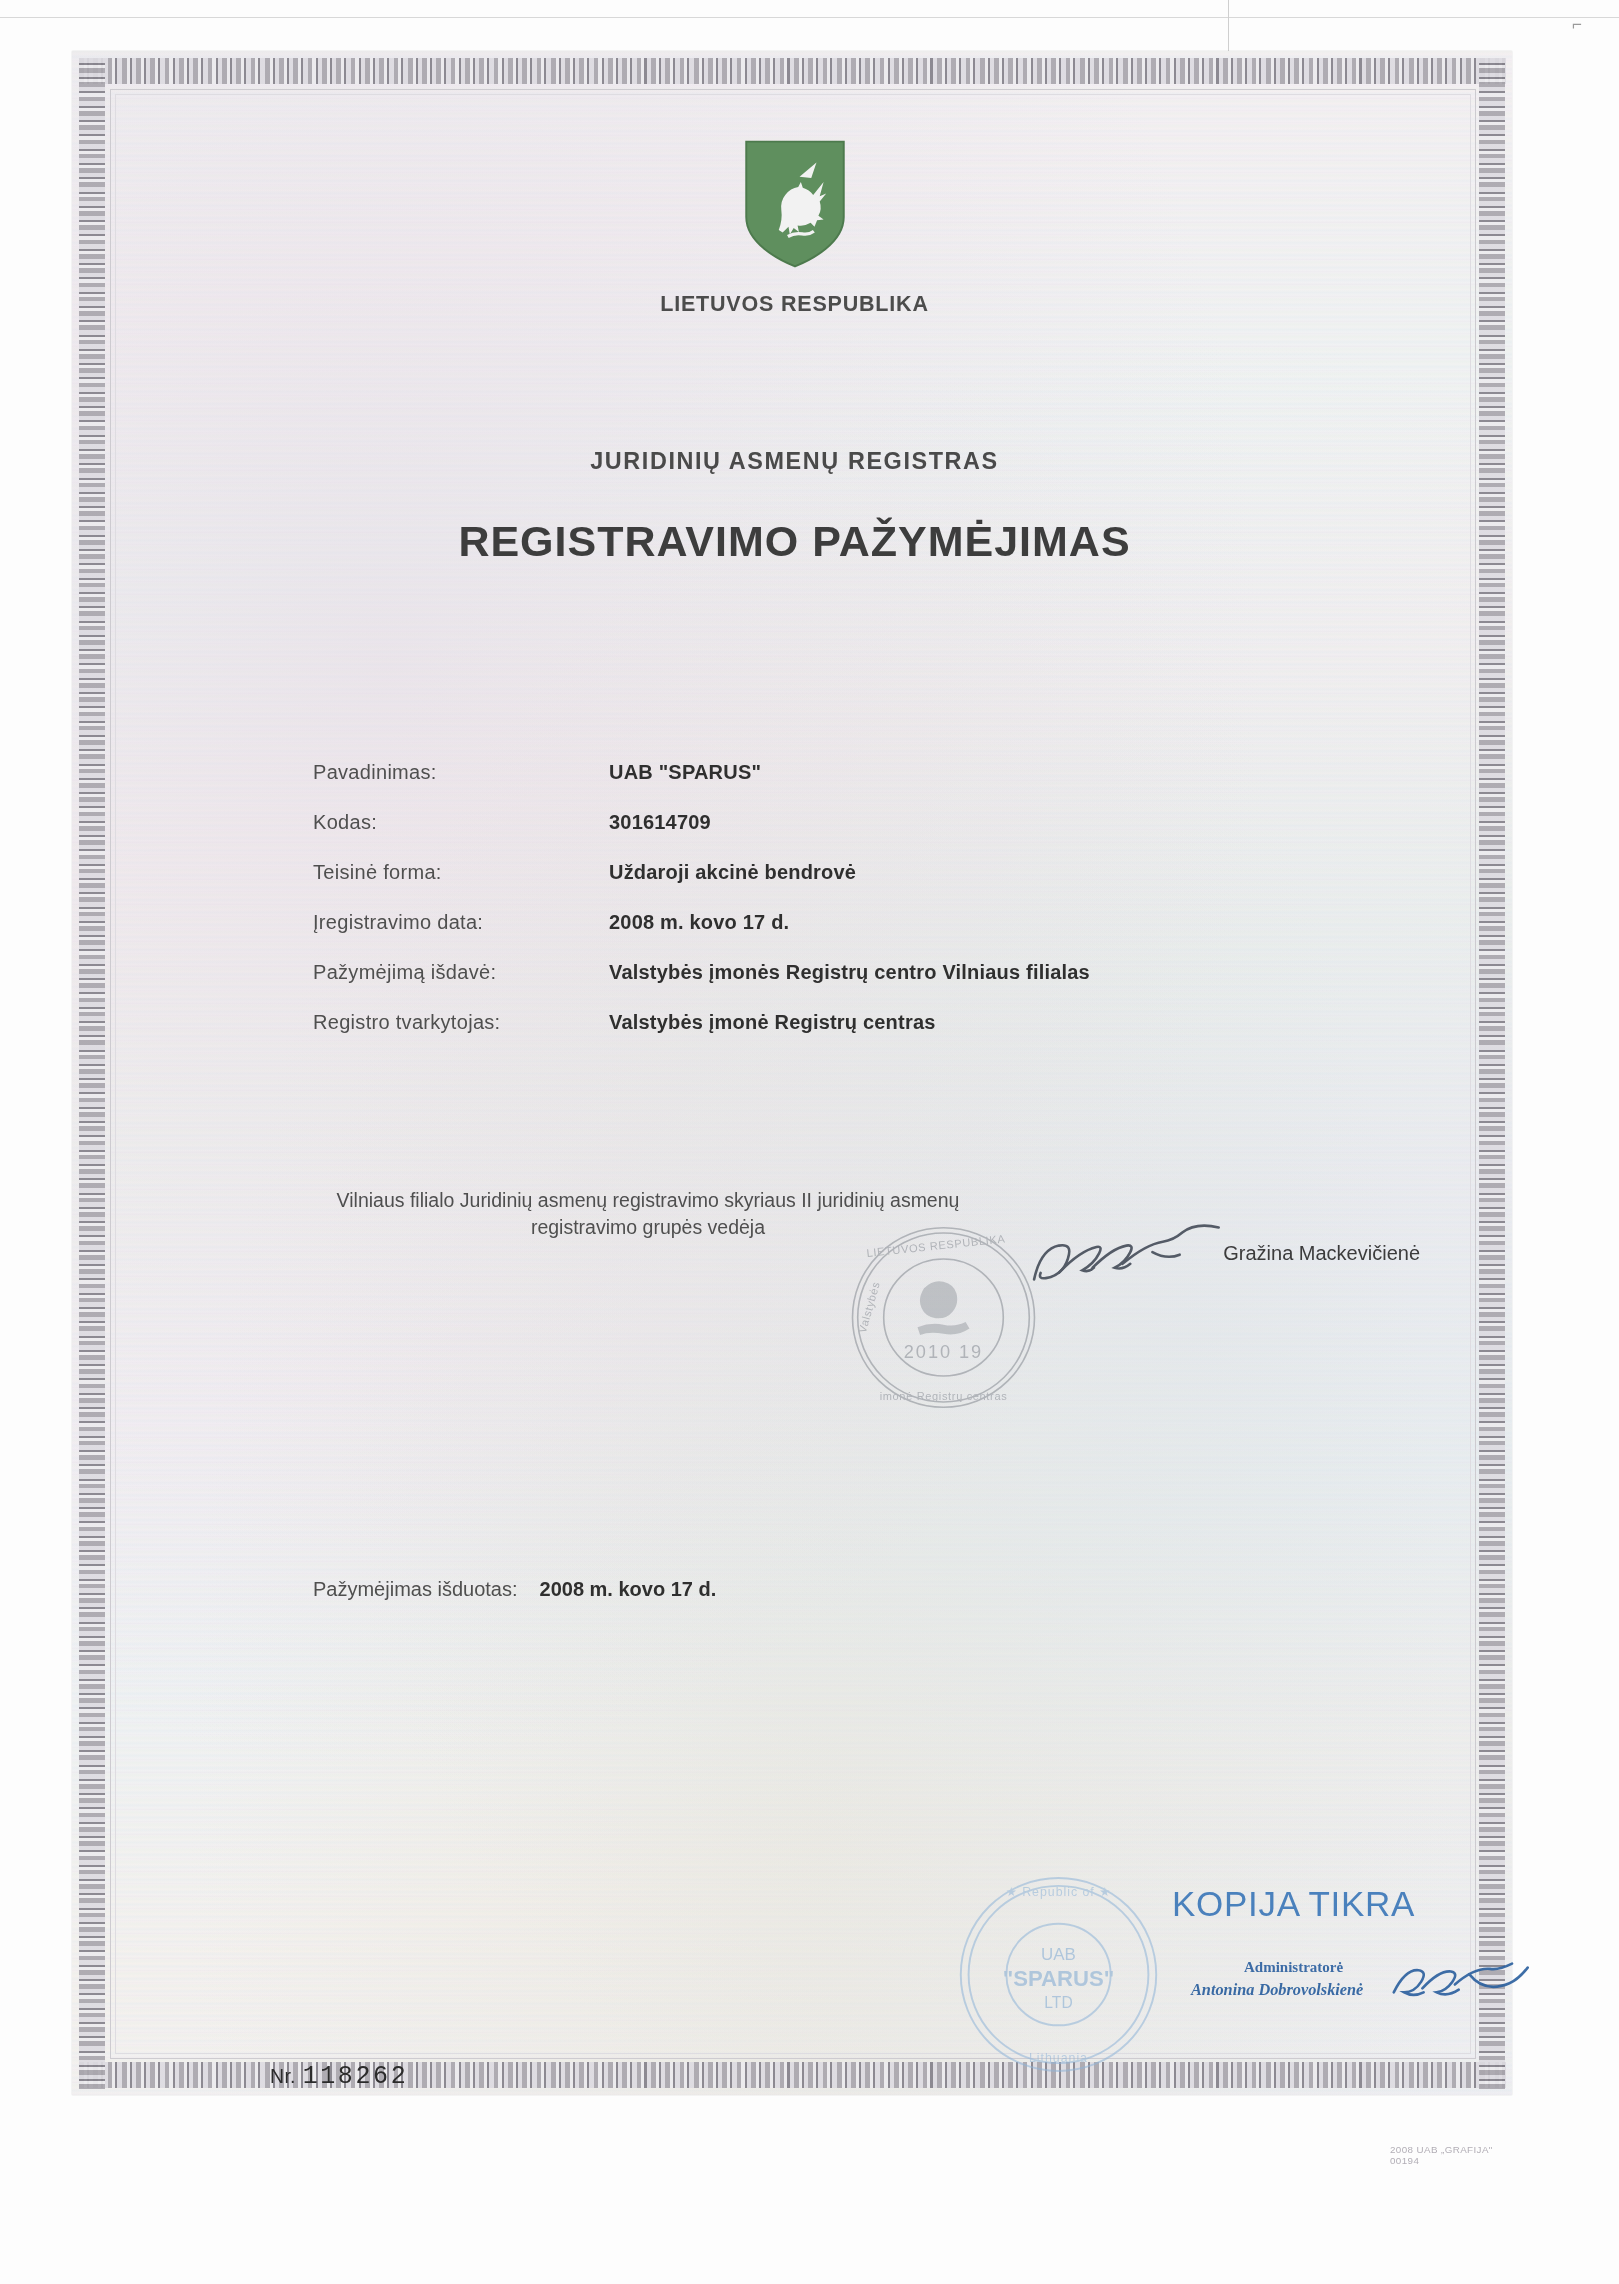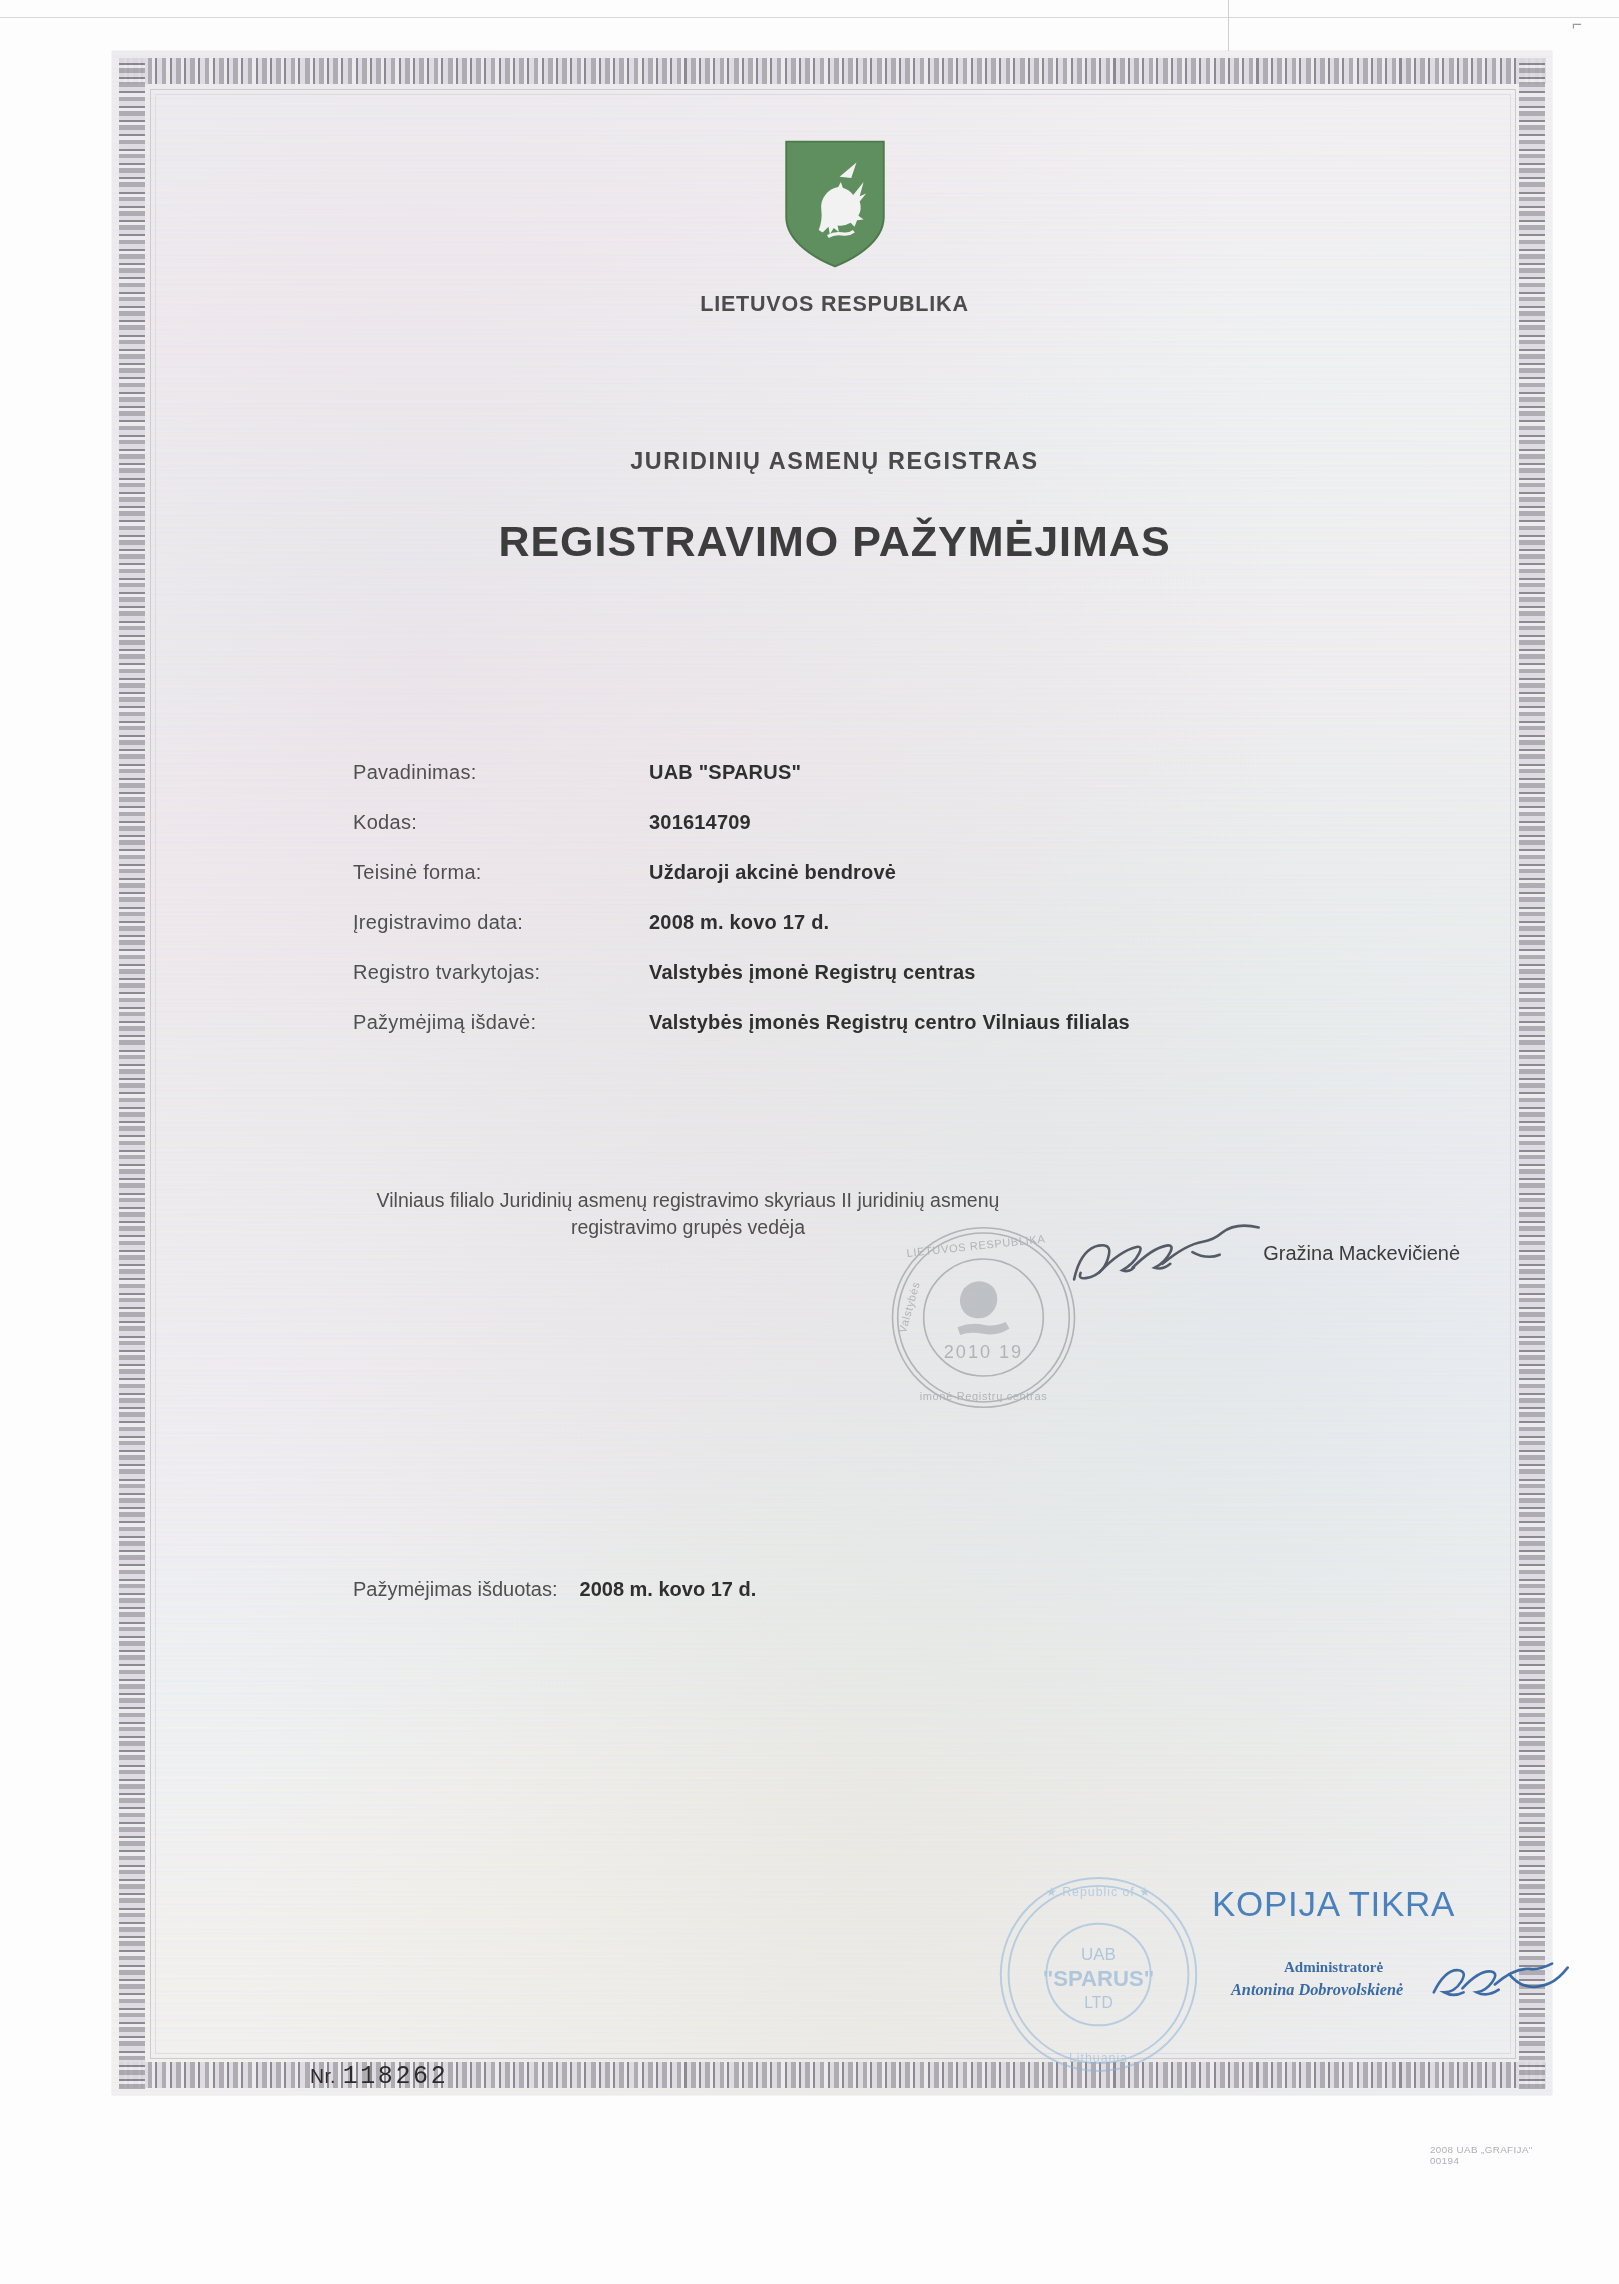--- a/index.html
+++ b/index.html
@@ -64,21 +64,20 @@
         #efeff1 0%,
         #f3eef1 12%,
         #eef2f2 24%,
         #f5eff0 36%,
         #eff1ee 48%,
         #f2eef3 60%,
         #edf1f3 72%,
         #f4f0ec 84%,
         #eeeef2 100%);
     box-shadow: 0 0 1.3px rgba(0,0,0,0.18);
-    margin-left: 40px;
   }
   .cert-tint {
     position: absolute;
     inset: 0;
     background:
       radial-gradient(ellipse at 22% 30%, rgba(226,214,226,0.45) 0%, rgba(255,255,255,0) 55%),
       radial-gradient(ellipse at 78% 62%, rgba(214,224,230,0.42) 0%, rgba(255,255,255,0) 55%),
       radial-gradient(ellipse at 52% 88%, rgba(230,226,212,0.40) 0%, rgba(255,255,255,0) 60%);
     pointer-events: none;
   }
@@ -374,26 +373,26 @@
         </div>
         <div class="field-row">
           <div class="field-label">Teisinė forma:</div>
           <div class="field-value">Uždaroji akcinė bendrovė</div>
         </div>
         <div class="field-row">
           <div class="field-label">Įregistravimo data:</div>
           <div class="field-value">2008 m. kovo 17 d.</div>
         </div>
         <div class="field-row">
+          <div class="field-label">Pažymėjimą išdavė:</div>
+          <div class="field-value">Valstybės įmonės Registrų centro Vilniaus filialas</div>
+        </div>
+        <div class="field-row">
           <div class="field-label">Registro tvarkytojas:</div>
           <div class="field-value">Valstybės įmonė Registrų centras</div>
-        </div>
-        <div class="field-row">
-          <div class="field-label">Pažymėjimą išdavė:</div>
-          <div class="field-value">Valstybės įmonės Registrų centro Vilniaus filialas</div>
         </div>
       </div>
 
       <div class="signatory">
         <div class="sig-role">Vilniaus filialo Juridinių asmenų registravimo skyriaus II juridinių asmenų registravimo grupės vedėja</div>
         <div class="sig-name">Gražina Mackevičienė</div>
       </div>
 
       <svg class="stamp-round" viewBox="0 0 380 330">
         <g fill="none" stroke="#8a8f96" stroke-width="2.5">

